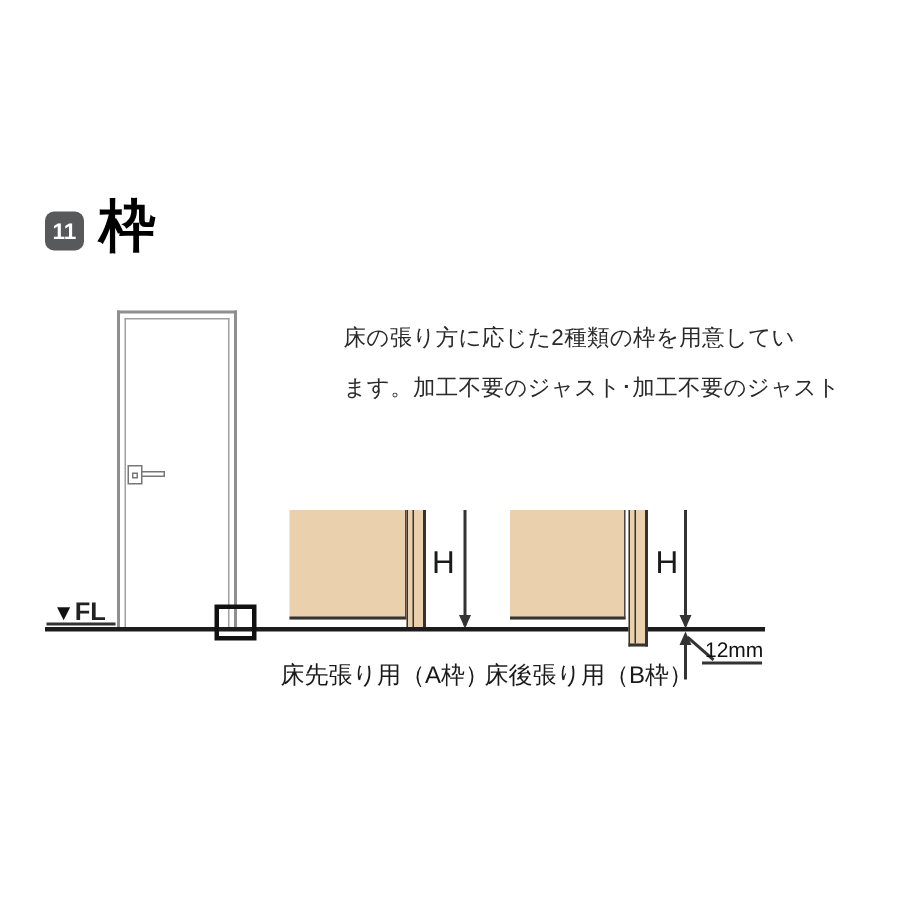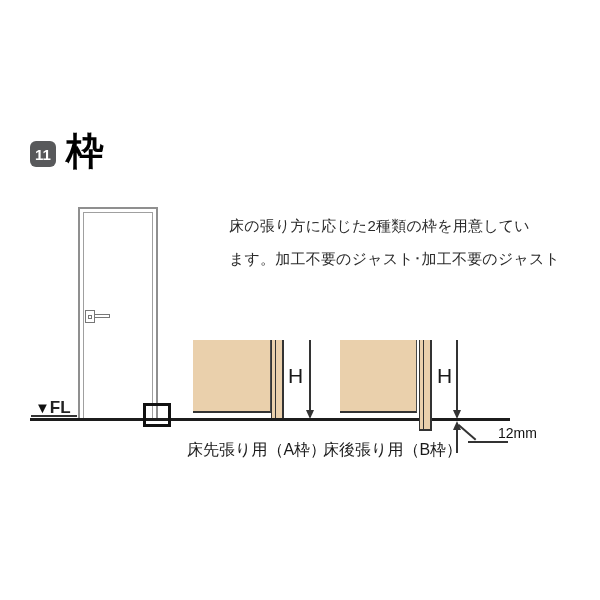--- a/index.html
+++ b/index.html
@@ -56,21 +56,21 @@
   .arrow-down.b{left:453px;top:410px;}
   .arrow-up{width:0;height:0;border-left:4px solid transparent;
     border-right:4px solid transparent;border-bottom:9px solid #333;left:453px;top:421px;}
   .below-line{left:456px;top:424px;width:2px;height:29px;background:#333;}
   .h-label{font-size:21px;color:#1a1a1a;}
   .h-label.a{left:288px;top:364px;}
   .h-label.b{left:437px;top:364px;}
   .leader-diag{left:459px;top:424px;width:23px;height:2px;background:#333;
     transform:rotate(41deg);transform-origin:left top;}
   .leader-horiz{left:468px;top:441px;width:40px;height:2px;background:#333;}
-  .offset-label{left:470px;top:425px;font-size:14px;color:#111;margin-left:28px;}
+  .offset-label{left:470px;top:425px;font-size:14px;color:#111;}
   .caption{top:440px;font-size:16px;color:#1a1a1a;letter-spacing:0;}
   .caption.a{left:187px;}
   .caption.b{left:323px;}
 </style>
 </head>
 <body>
 
 <div class="page">
 
   <div class="abs badge">11</div>

